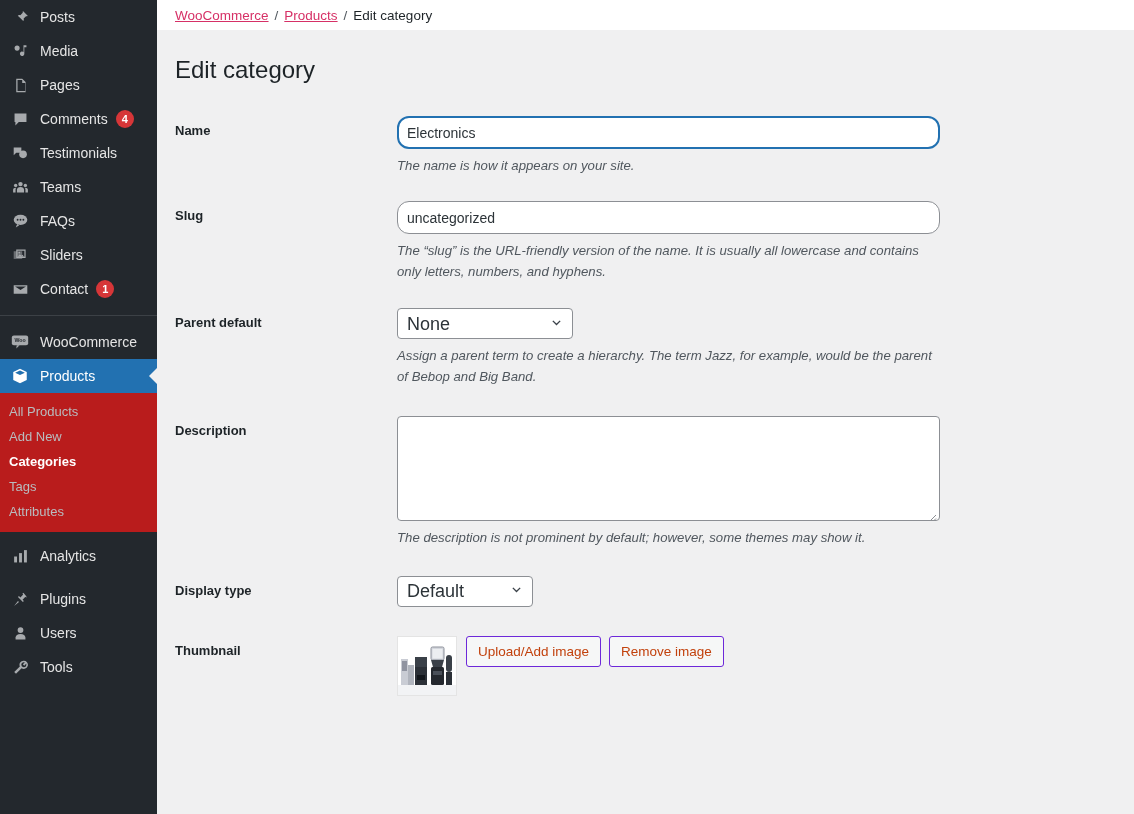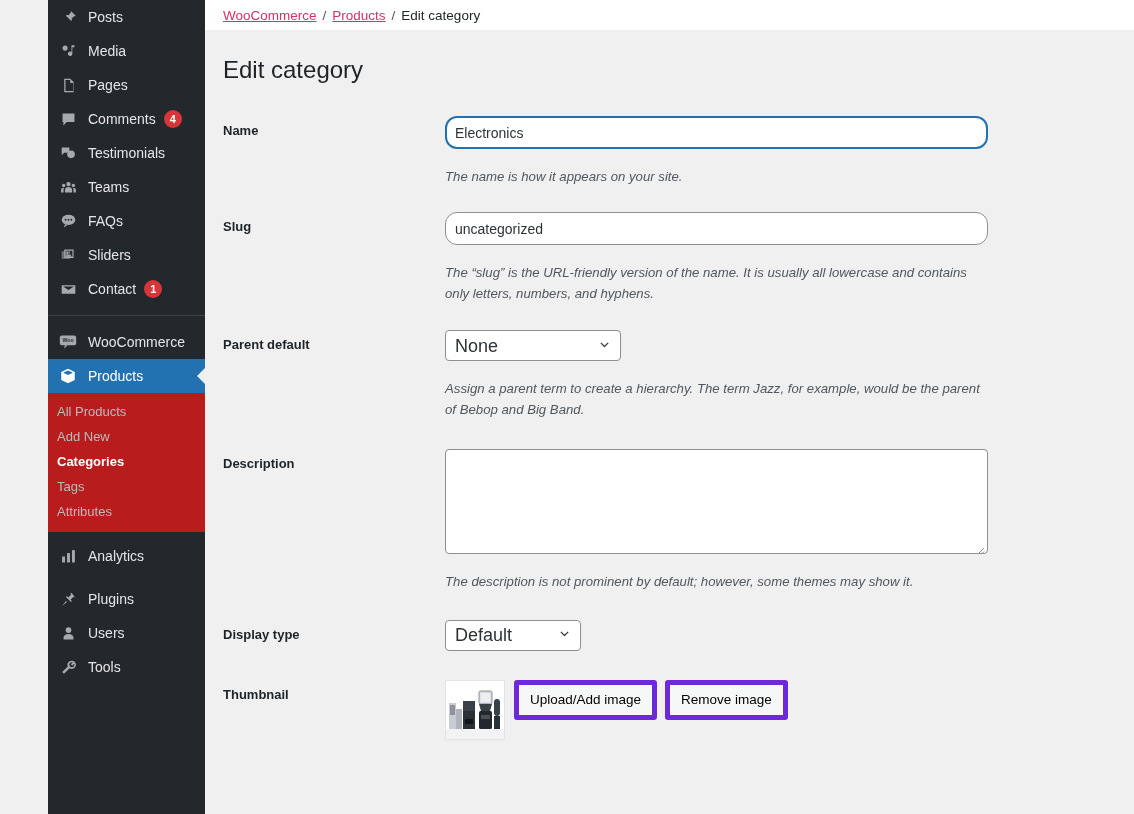--- a/index.html
+++ b/index.html
@@ -12,21 +12,20 @@
   body { background: #f0f0f1; }
 
   .app { display: flex; width: 1134px; height: 814px; }
 
   
   .sidebar {
     width: 157px; min-width: 157px; height: 814px;
     background: #23282d;
     position: relative;
     overflow: hidden;
-    margin-left: 48px;
   }
   .menu-item {
     display: flex; align-items: center;
     height: 34px;
     padding: 0 0 0 9px;
     color: #e5e5e5;
     font-size: 14px;
     position: relative;
     cursor: pointer;
   }
@@ -135,21 +134,21 @@
   }
   .text-input.focused {
     border: 2px solid #2271b1;
     padding: 0 8px;
   }
   .help-text {
     font-size: 13.2px;
     font-style: italic;
     color: #50575e;
     line-height: 1.55;
-    margin-top: 18px;
+    margin-top: 7px;
     max-width: 545px;
   }
 
   .select-box {
     position: relative;
     display: inline-block;
   }
   .select-box select {
     appearance: none; -webkit-appearance: none;
     border: 1px solid #8c8f94;
@@ -196,26 +195,26 @@
   .thumb {
     width: 60px; height: 60px;
     background: #fff;
     overflow: hidden;
     margin-right: 9px;
     border: 1px solid #e4e4e4;
     flex-shrink: 0;
   }
   .btn {
     display: inline-flex; align-items: center; justify-content: center;
-    height: 40px;
+    height: 31px;
     padding: 0 11px;
-    border: 5px solid #6d28d9;
+    border: 1px solid #6d28d9;
     border-radius: 3px;
     background: #f6f7f7;
-    color: #000000;
+    color: #c2410c;
     font-size: 13.5px;
     font-family: "Liberation Sans", sans-serif;
     cursor: pointer;
     margin-right: 8px;
     white-space: nowrap;
   }
 
   .sp-1 { height: 25px; }
   .sp-2 { height: 26px; }
   .sp-3 { height: 29px; }

